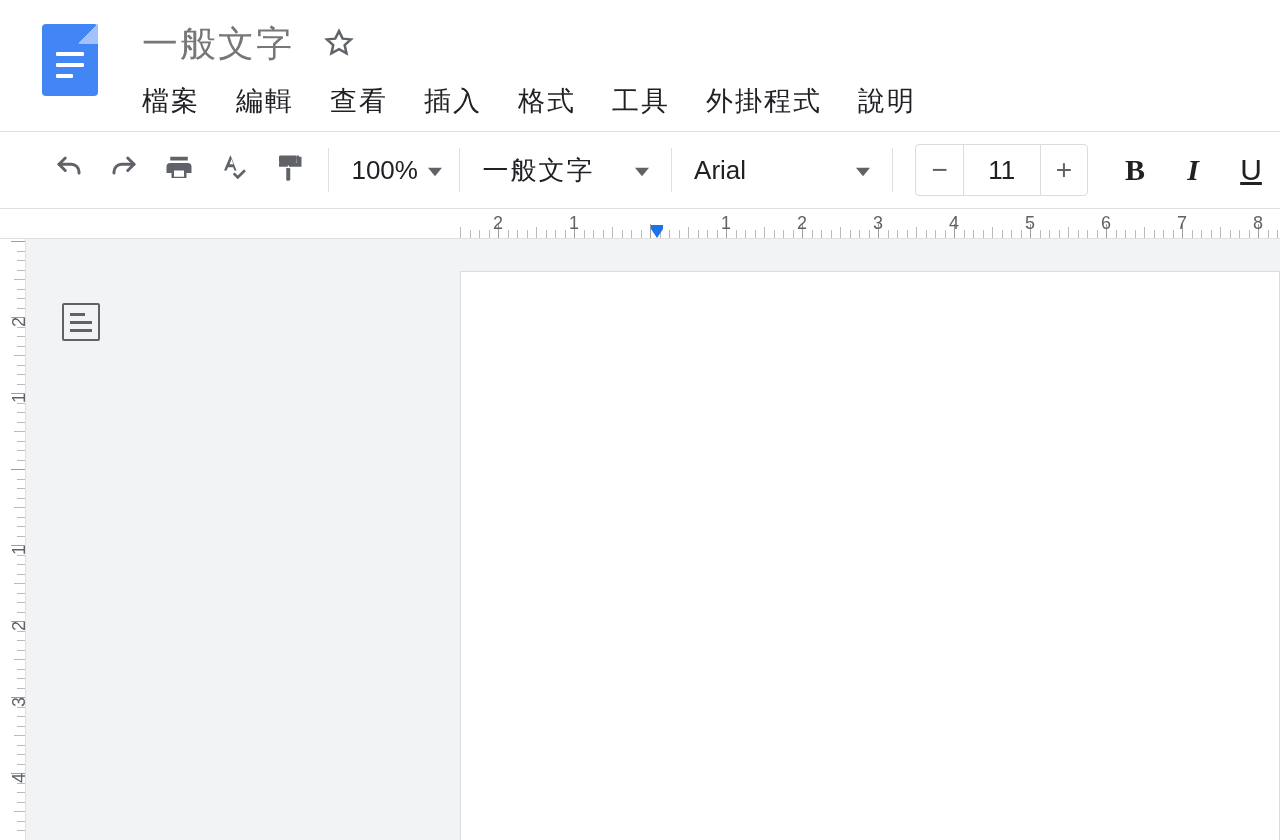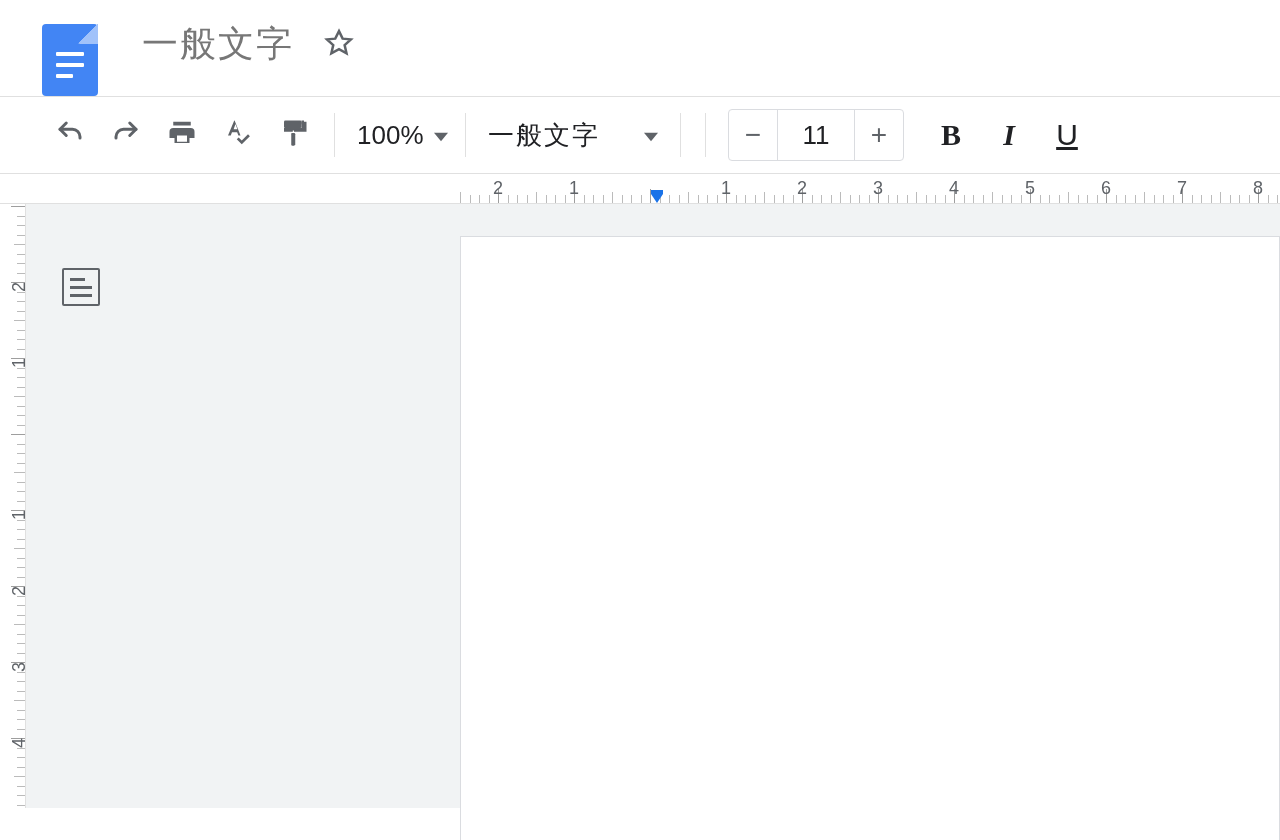--- a/index.html
+++ b/index.html
@@ -254,20 +254,30 @@
     <div class="title-row">
       <div class="doc-title">一般文字</div>
       <div class="star-btn">
         <span>
           <svg viewBox="0 0 24 24" fill="none" stroke="currentColor" stroke-width="2">
             <path d="M12 2.5l2.9 6 6.6.6-5 4.6 1.5 6.5L12 16.9 5.9 20.2l1.5-6.5-5-4.6 6.6-.6z"></path>
           </svg>
         </span>
       </div>
     </div>
+    <div class="menu-bar">
+      <div class="menu-item">檔案</div>
+      <div class="menu-item">編輯</div>
+      <div class="menu-item">查看</div>
+      <div class="menu-item">插入</div>
+      <div class="menu-item">格式</div>
+      <div class="menu-item">工具</div>
+      <div class="menu-item">外掛程式</div>
+      <div class="menu-item">說明</div>
+    </div>
   </div>
 </div>
 
 <div class="toolbar">
   <div class="tb-btn">
     <span>
       <svg viewBox="0 0 24 24" fill="none" stroke="currentColor" stroke-width="2.4" stroke-linecap="round" stroke-linejoin="round">
         <path d="M9 14L4 9l5-5"></path>
           <path d="M4 9h10a6 6 0 016 6v1"></path>
       </svg>
@@ -323,20 +333,28 @@
     <span>一般文字</span>
     <span class="caret">
       <svg viewBox="0 0 10 6" fill="currentColor">
           <path d="M0 0l5 6 5-6z"></path>
         </svg>
     </span>
   </div>
 
   <div class="tb-sep"></div>
 
+  <div class="tb-combo font">
+    <span>Arial</span>
+    <span class="caret">
+      <svg viewBox="0 0 10 6" fill="currentColor">
+          <path d="M0 0l5 6 5-6z"></path>
+        </svg>
+    </span>
+  </div>
 
   <div class="tb-sep"></div>
 
   <div class="stepper">
     <div class="step-btn">−</div>
     <input class="step-val" value="11" style="">
     <div class="step-btn">+</div>
   </div>
 
   <div class="biu">

